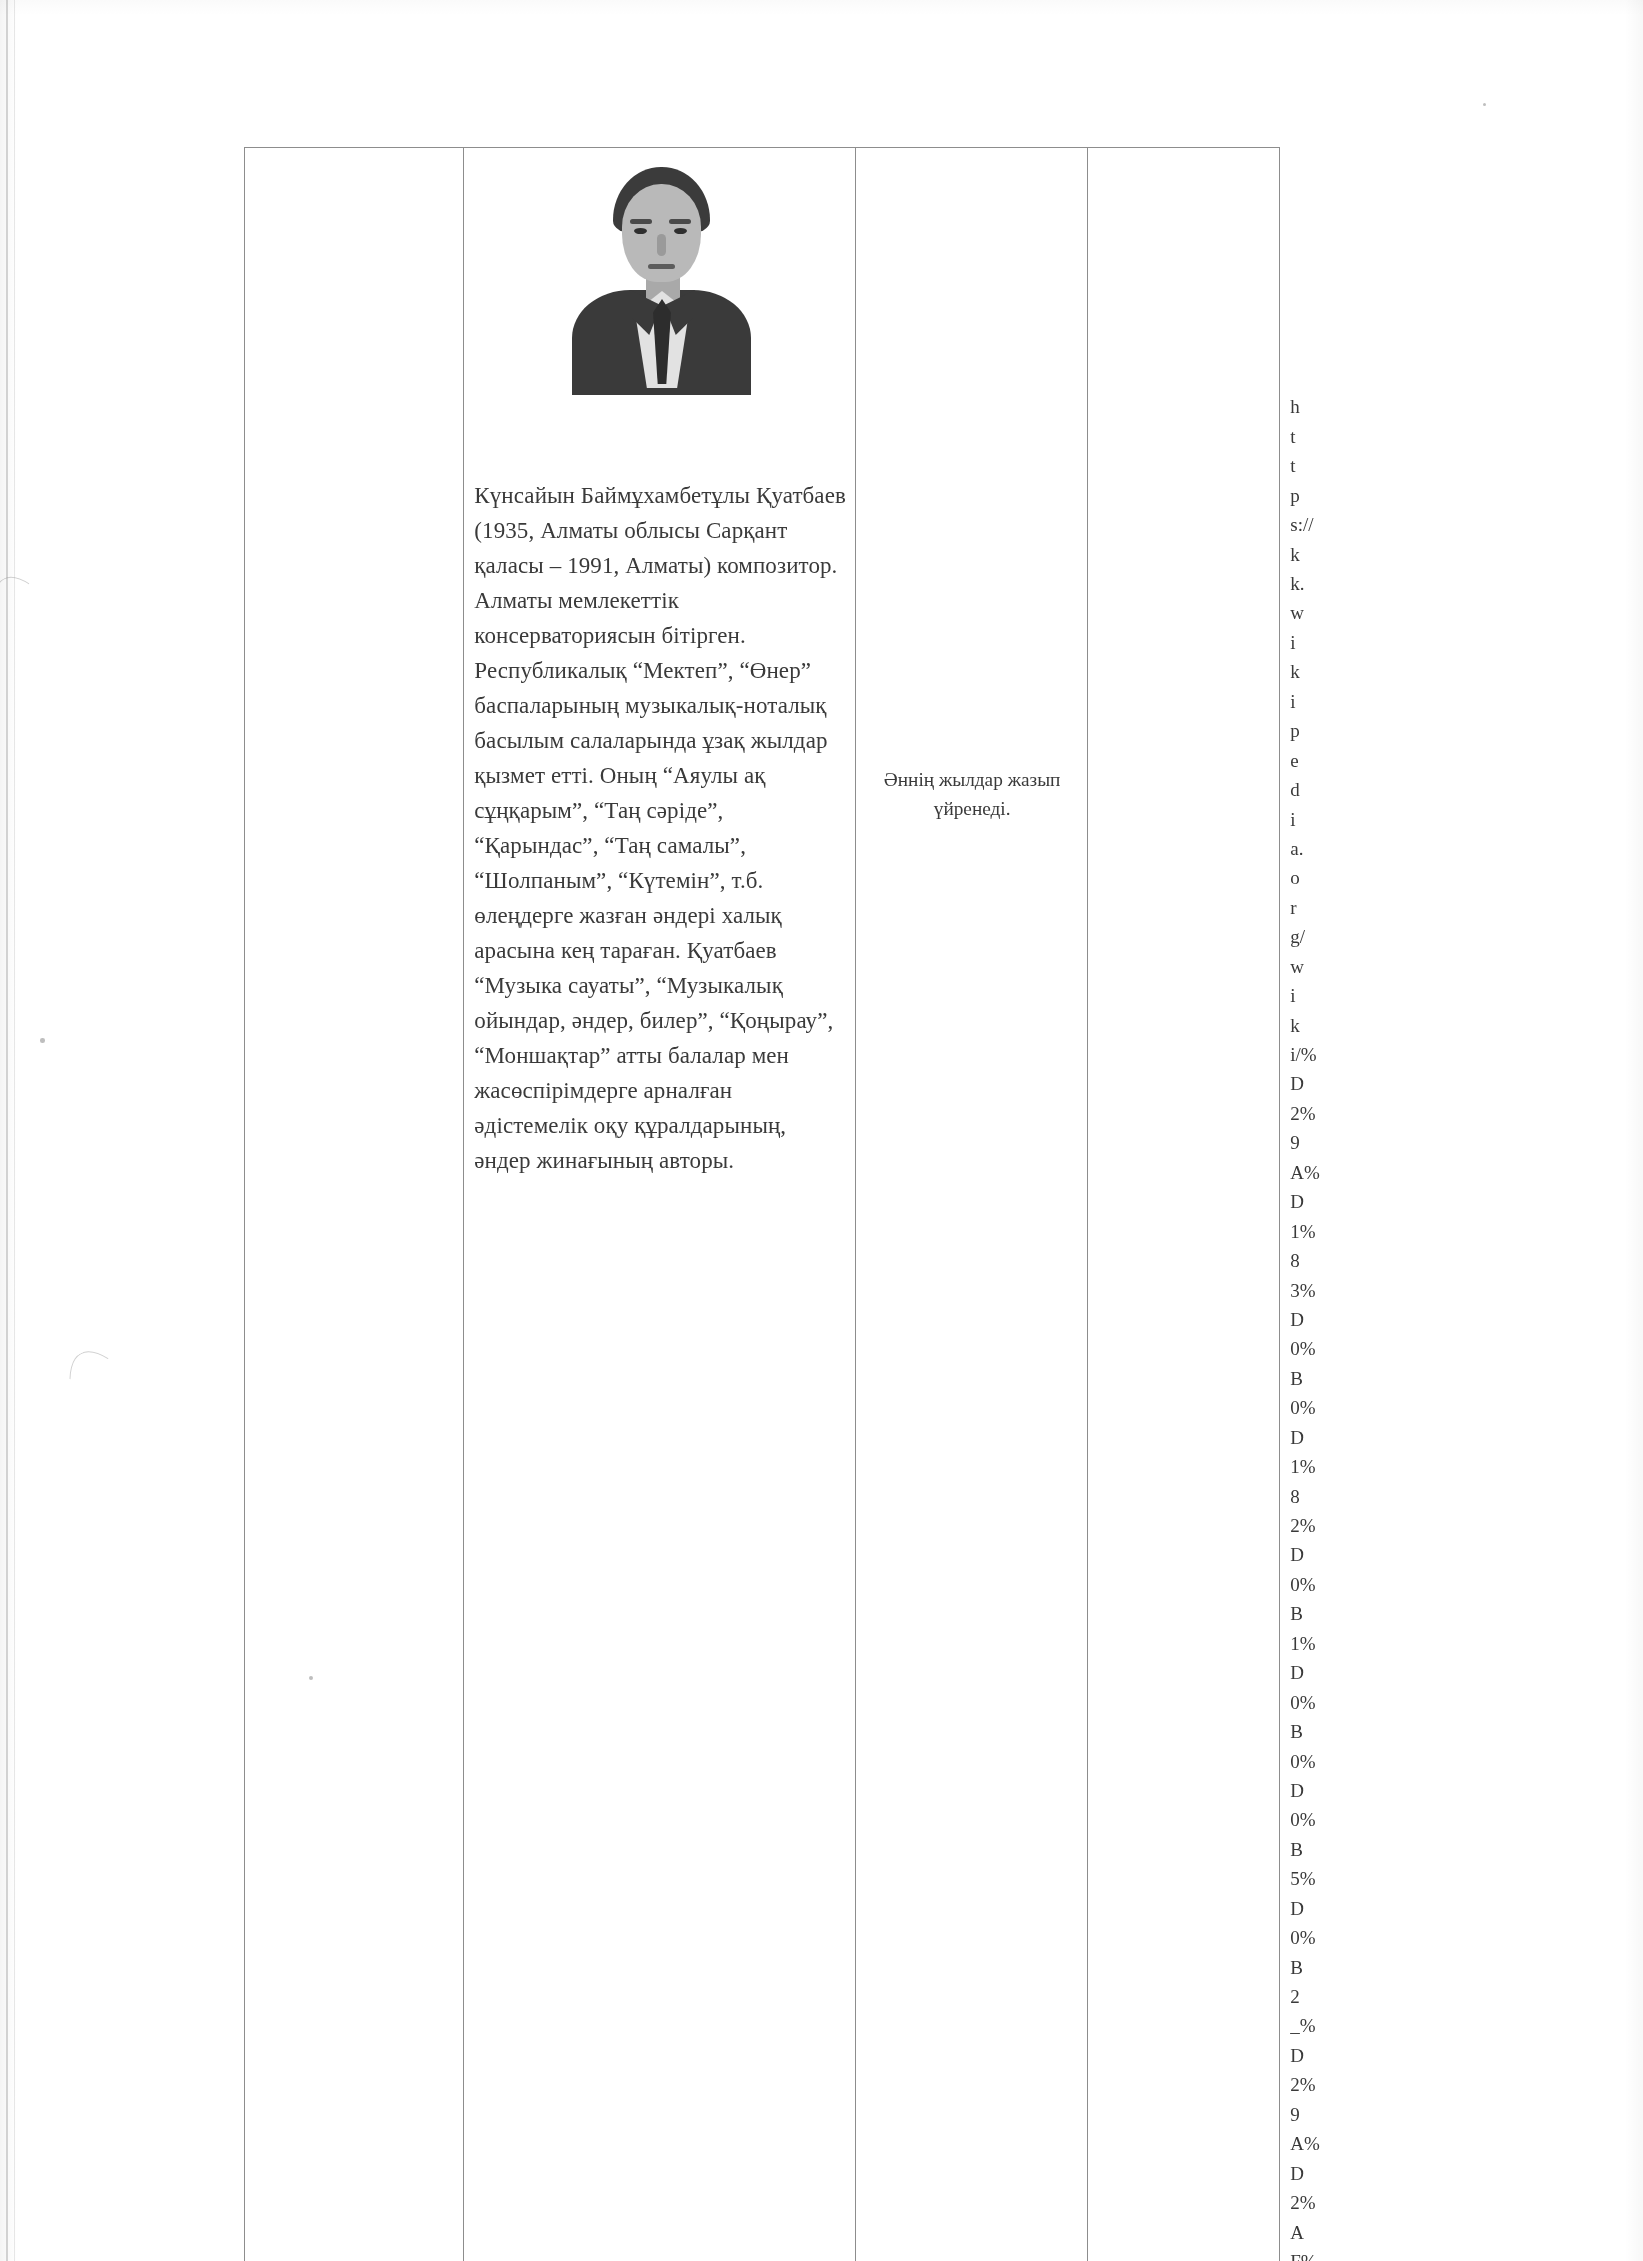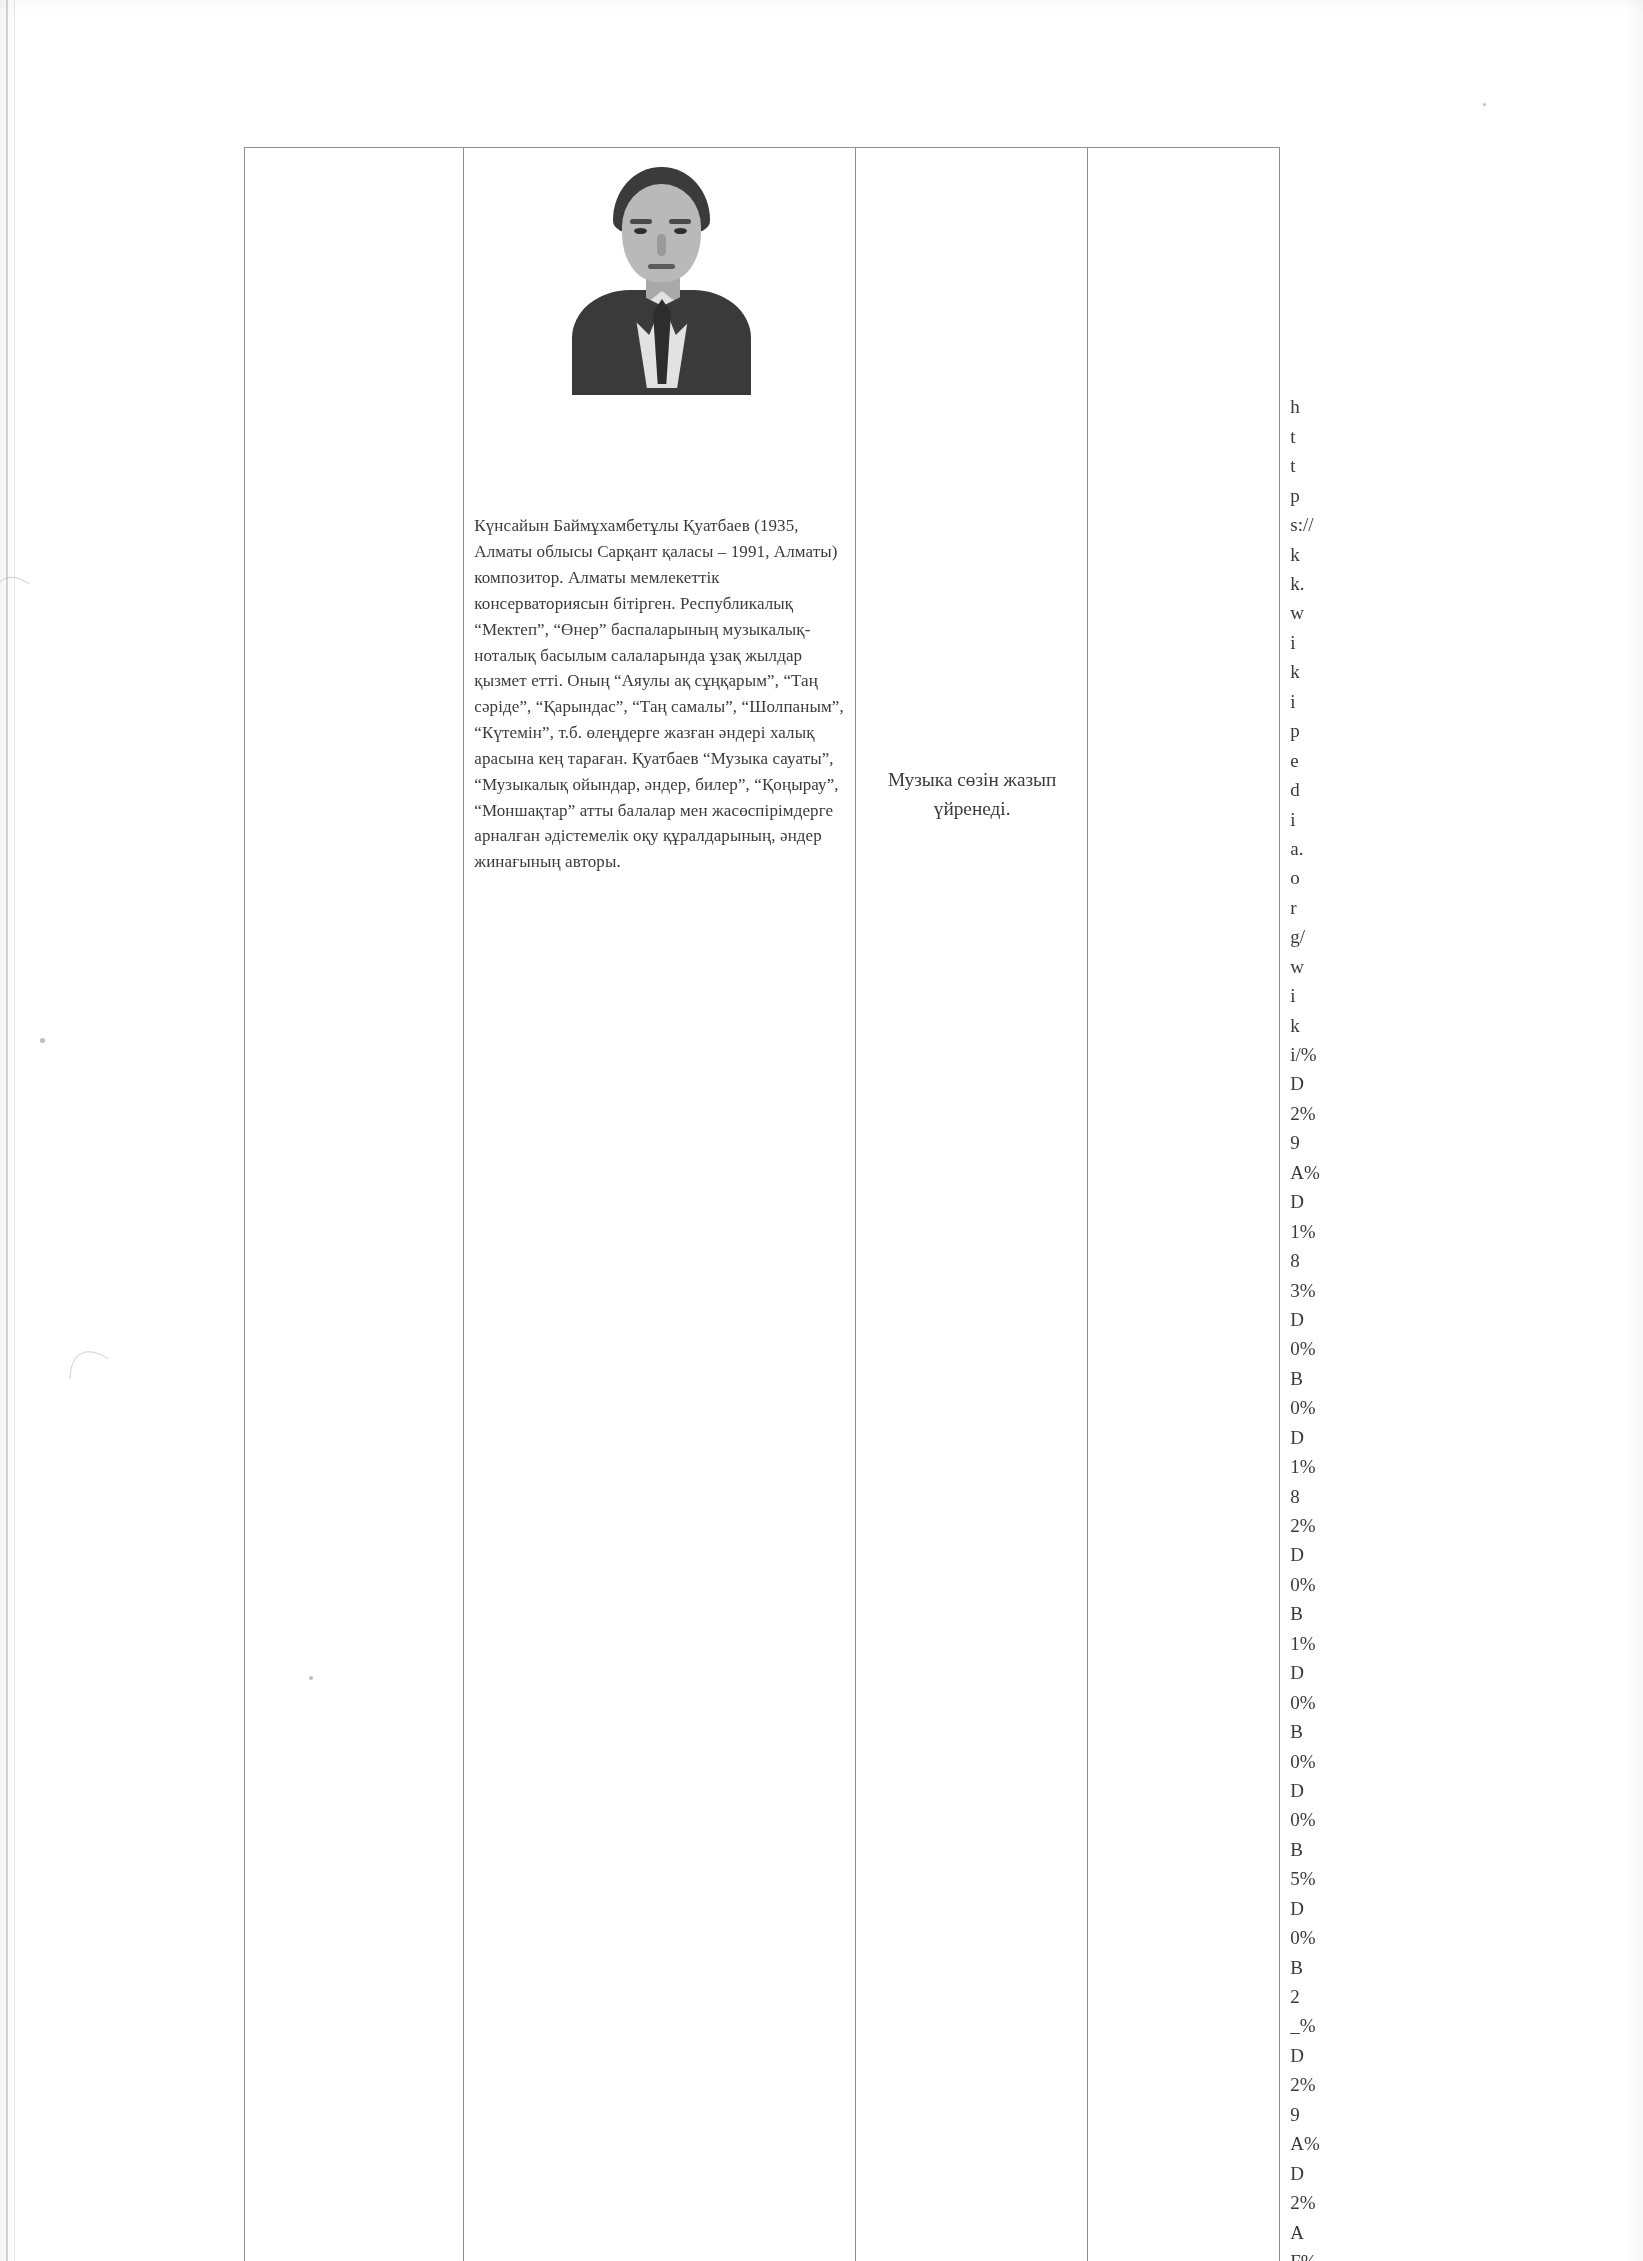--- a/index.html
+++ b/index.html
@@ -182,25 +182,25 @@
   .ph-collar-r {
     position: absolute;
     left: 101px; top: 128px;
     width: 31px; height: 45px;
     background: #3a3a3a;
     clip-path: polygon(100% 0, 100% 58%, 38% 100%, 0 34%);
   }
 
   
   .bio-text {
-    font-size: 17px;
+    font-size: 23px;
     line-height: 1.52;
     color: #3a3a3a;
     letter-spacing: 0.1px;
-    margin-top: 112px;
+    margin-top: 78px;
     white-space: pre-wrap;
     word-break: break-word;
   }
   .task-text {
     font-size: 19.3px;
     line-height: 1.5;
     color: #3a3a3a;
     text-align: center;
     margin-top: 612px;
   }
@@ -260,21 +260,21 @@
             <div class="ph-nose"></div>
             <div class="ph-mouth"></div>
           </div>
         </div>
         <div class="cell-inner">
           <div class="bio-text">Күнсайын Баймұхамбетұлы Қуатбаев (1935, Алматы облысы Сарқант қаласы – 1991, Алматы) композитор. Алматы мемлекеттік консерваториясын бітірген. Республикалық “Мектеп”, “Өнер” баспаларының музыкалық-ноталық басылым салаларында ұзақ жылдар қызмет етті. Оның “Аяулы ақ сұңқарым”, “Таң сәріде”, “Қарындас”, “Таң самалы”, “Шолпаным”, “Күтемін”, т.б. өлеңдерге жазған әндері халық арасына кең тараған. Қуатбаев “Музыка сауаты”, “Музыкалық ойындар, әндер, билер”, “Қоңырау”, “Моншақтар” атты балалар мен жасөспірімдерге арналған әдістемелік оқу құралдарының, әндер жинағының авторы.</div>
         </div>
       </td>
       <td>
         <div class="cell-inner">
-          <div class="task-text">Музыка сөзін жазып үйренеді.</div>
+          <div class="task-text">Әннің жылдар жазып үйренеді.</div>
         </div>
       </td>
       <td>
         <div class="cell-inner empty-cell-inner"></div>
       </td>
       <td>
         <div class="cell-inner">
           <div class="link-text">https://kk.wikipedia.org/wiki/%D2%9A%D1%83%D0%B0%D1%82%D0%B1%D0%B0%D0%B5%D0%B2_%D2%9A%D2%AF%D0%BD%D1%81%D0%B0%D0%B9%D1%8B%D0%BD</div>
         </div>
       </td>

